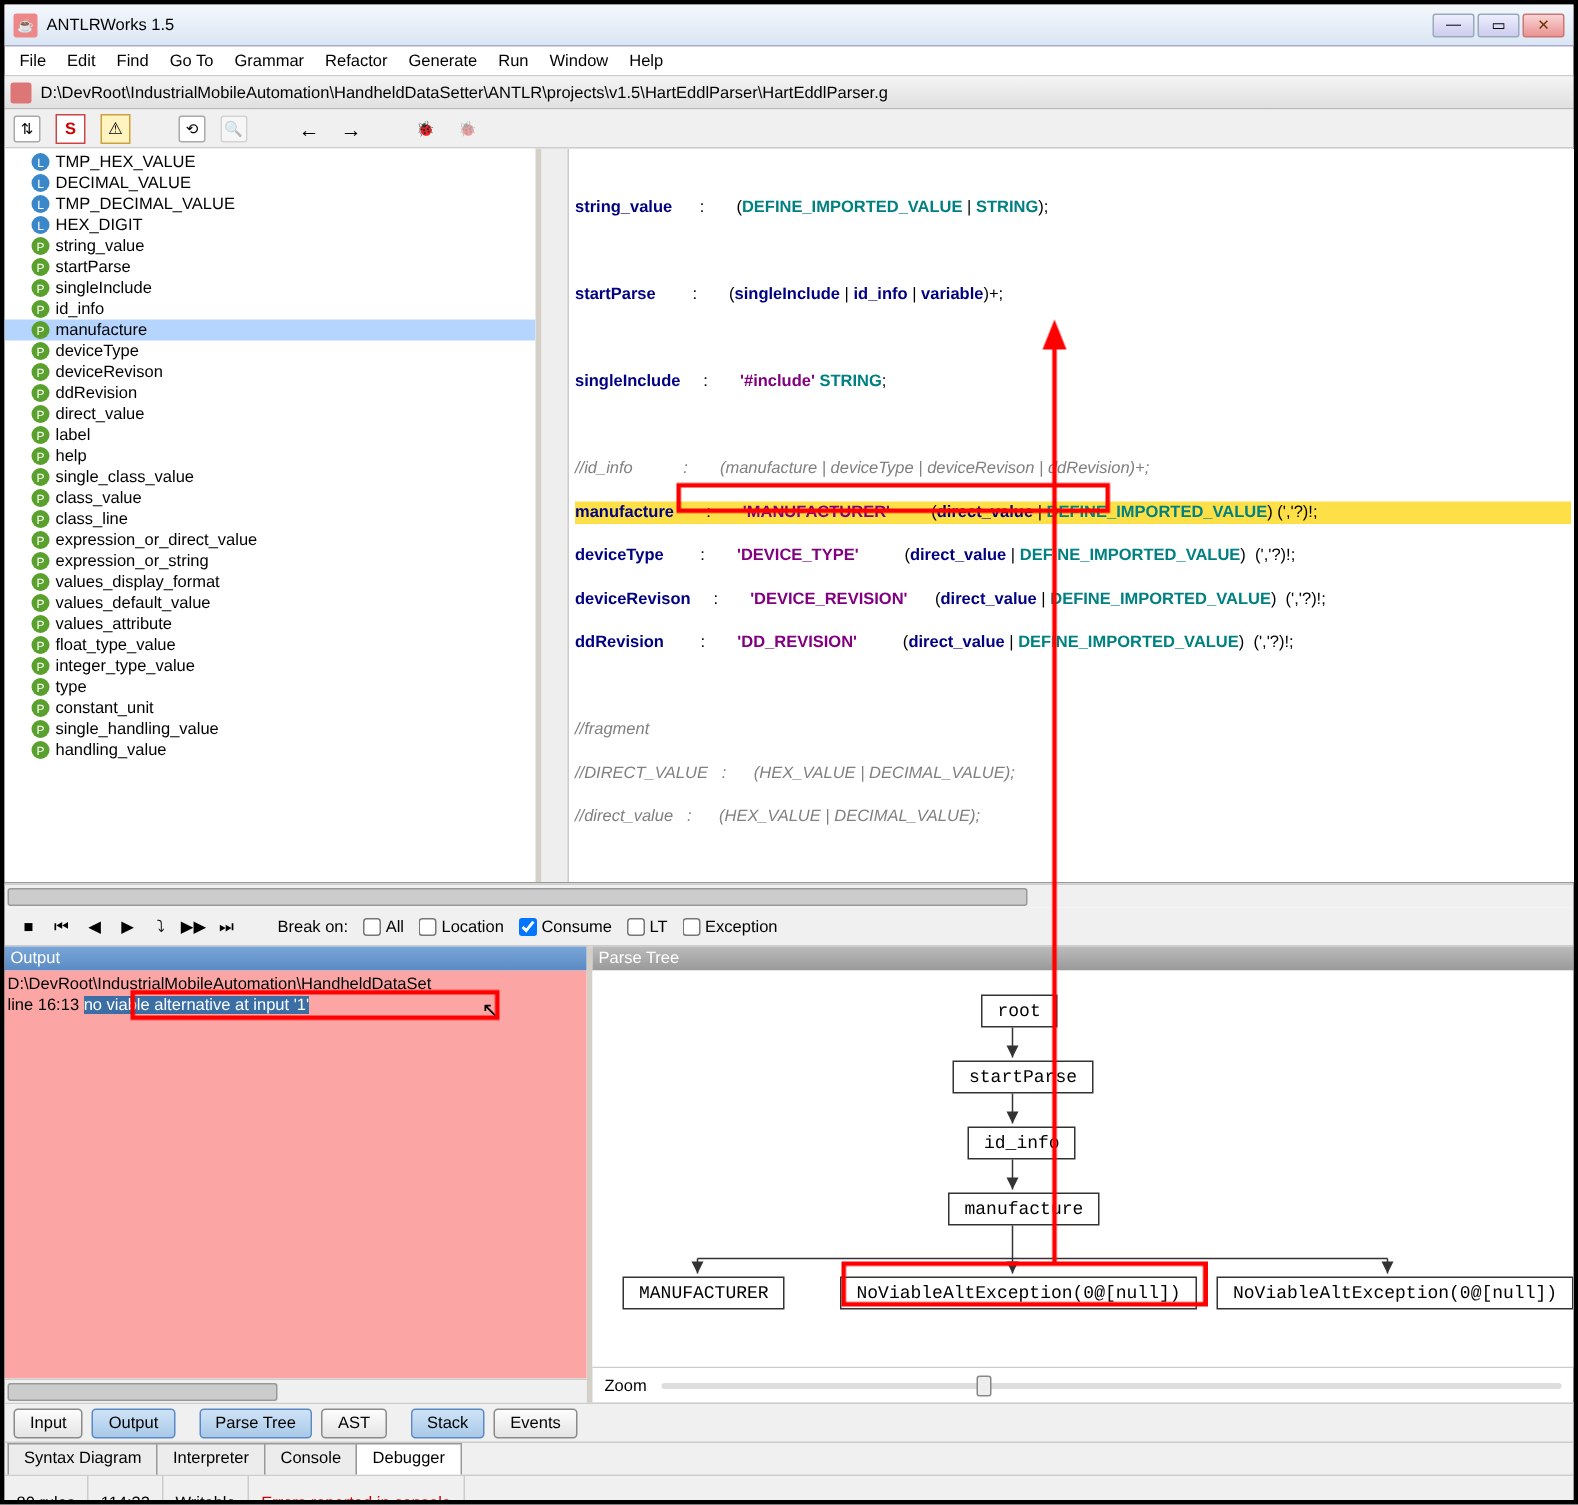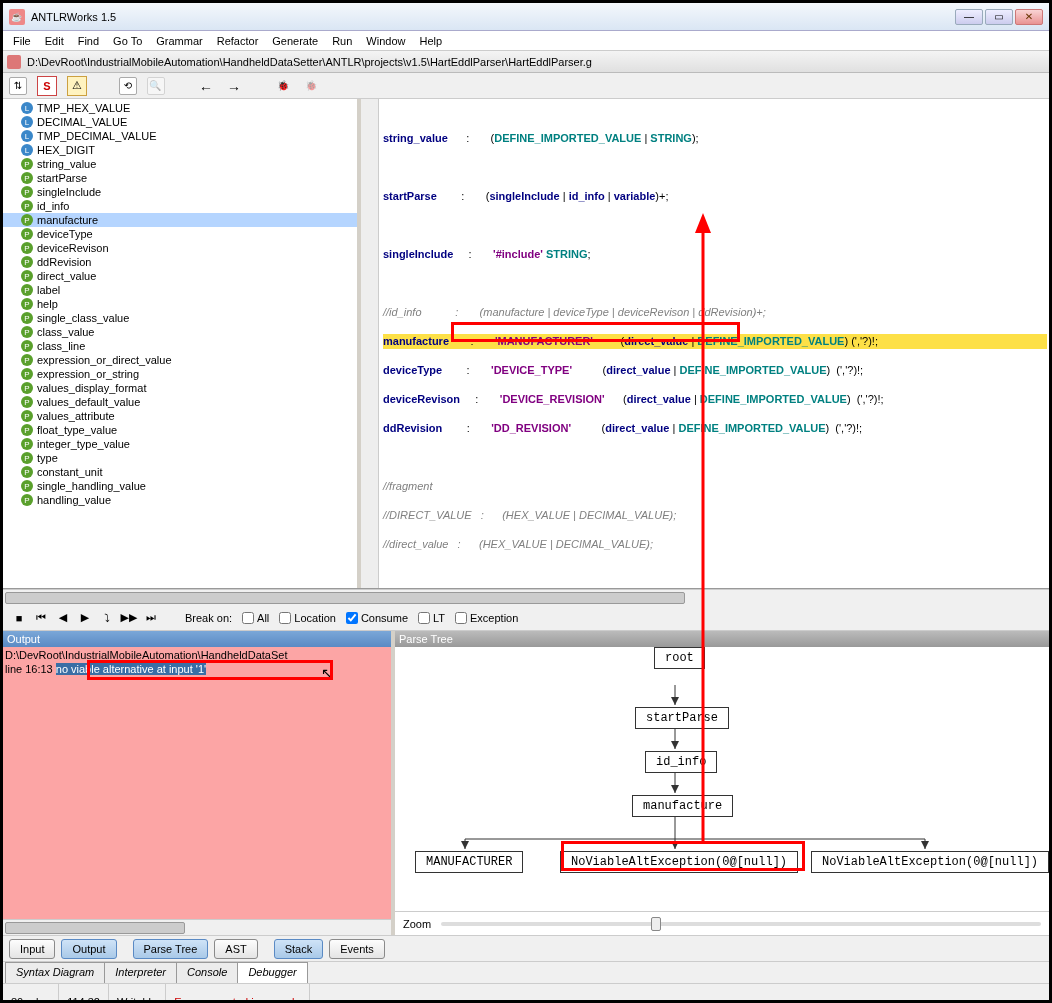--- a/index.html
+++ b/index.html
@@ -47,21 +47,21 @@
 .output-body .selrow { background:#3a6ea5; color:#fff; display:inline;}
 .tree-panel { flex:1; display:flex; flex-direction:column;}
 .parsetree-body{ flex:1; background:#fff; position:relative; overflow:auto;}
 .node { position:absolute; border:1px solid #333; background:#fff; padding:3px 10px; font-family:"Courier New",monospace; font-size:12px; white-space:nowrap;}
 .zoomrow{ height:24px; border-top:1px solid #ccc; display:flex; align-items:center; padding:0 8px; gap:10px; font-size:11px;}
 .slider { flex:1; height:4px; background:#ddd; border-radius:2px; position:relative;}
 .thumb { position:absolute; top:-5px; left:35%; width:10px; height:14px; background:#eee; border:1px solid #888; border-radius:2px;}
 .tabrow { height:26px; background:#f0f0f0; display:flex; align-items:center; padding:4px 6px; gap:6px; border-top:1px solid #ccc;}
 .tabrow button{ height:20px; padding:0 10px; background:linear-gradient(#fdfdfd,#e4e4e4); border:1px solid #8a8a8a; border-radius:3px; font-size:11px;}
 .tabrow button.on { background:linear-gradient(#cfe3f7,#a9c9e8); border-color:#5a8ac4;}
-.tabrow2 { height:22px; background:#f0f0f0; display:flex; padding:0 2px; border-top:1px solid #ccc;font-style:italic;}
+.tabrow2 { height:22px; background:#f0f0f0; display:flex; padding:0 2px; border-top:1px solid #ccc;}
 .tab2{ padding:3px 10px; border:1px solid #999; border-bottom:none; background:#ececec; margin-right:-1px; font-size:11px;}
 .tab2.on{ background:#fff;}
 .statusbar { height:36px; background:#f0f0f0; border-top:1px solid #ccc; display:flex; align-items:center; font-size:11px;}
 .statusbar span{ padding:0 8px; border-right:1px solid #ccc; height:100%; display:flex; align-items:center;}
 .statusbar .err{ color:#c00;}
 .hscroll{ height:16px; background:#f0f0f0; border-top:1px solid #ccc; position:relative;}
 .hscroll .sthumb{ position:absolute; top:2px; height:12px; background:#ccc; border:1px solid #999; border-radius:2px;}
 </style>
 </head>
 <body>
@@ -325,21 +325,21 @@
           <polygon points="280,146 276,138 284,138" fill="#333"></polygon>
         <line x1="280" y1="170" x2="280" y2="192" stroke="#333"></line>
         <line x1="70" y1="192" x2="530" y2="192" stroke="#333"></line>
         <line x1="70" y1="192" x2="70" y2="202" stroke="#333"></line>
           <polygon points="70,202 66,194 74,194" fill="#333"></polygon>
         <line x1="280" y1="192" x2="280" y2="202" stroke="#333"></line>
           <polygon points="280,202 276,194 284,194" fill="#333"></polygon>
         <line x1="530" y1="192" x2="530" y2="202" stroke="#333"></line>
           <polygon points="530,202 526,194 534,194" fill="#333"></polygon>
       </svg>
-      <div class="node" style="left:259px;top:0">root</div>
+      <div class="node" style="left:259px;top:16px">root</div>
       <div class="node" style="left:240px;top:60px">startParse</div>
       <div class="node" style="left:250px;top:104px">id_info</div>
       <div class="node" style="left:237px;top:148px">manufacture</div>
       <div class="node" style="left:20px;top:204px">MANUFACTURER</div>
       <div class="node" style="left:165px;top:204px">NoViableAltException(0@[null])</div>
       <div class="node" style="left:416px;top:204px">NoViableAltException(0@[null])</div>
     </div>
     <div class="zoomrow">
       <span>Zoom</span>
       <div class="slider">

